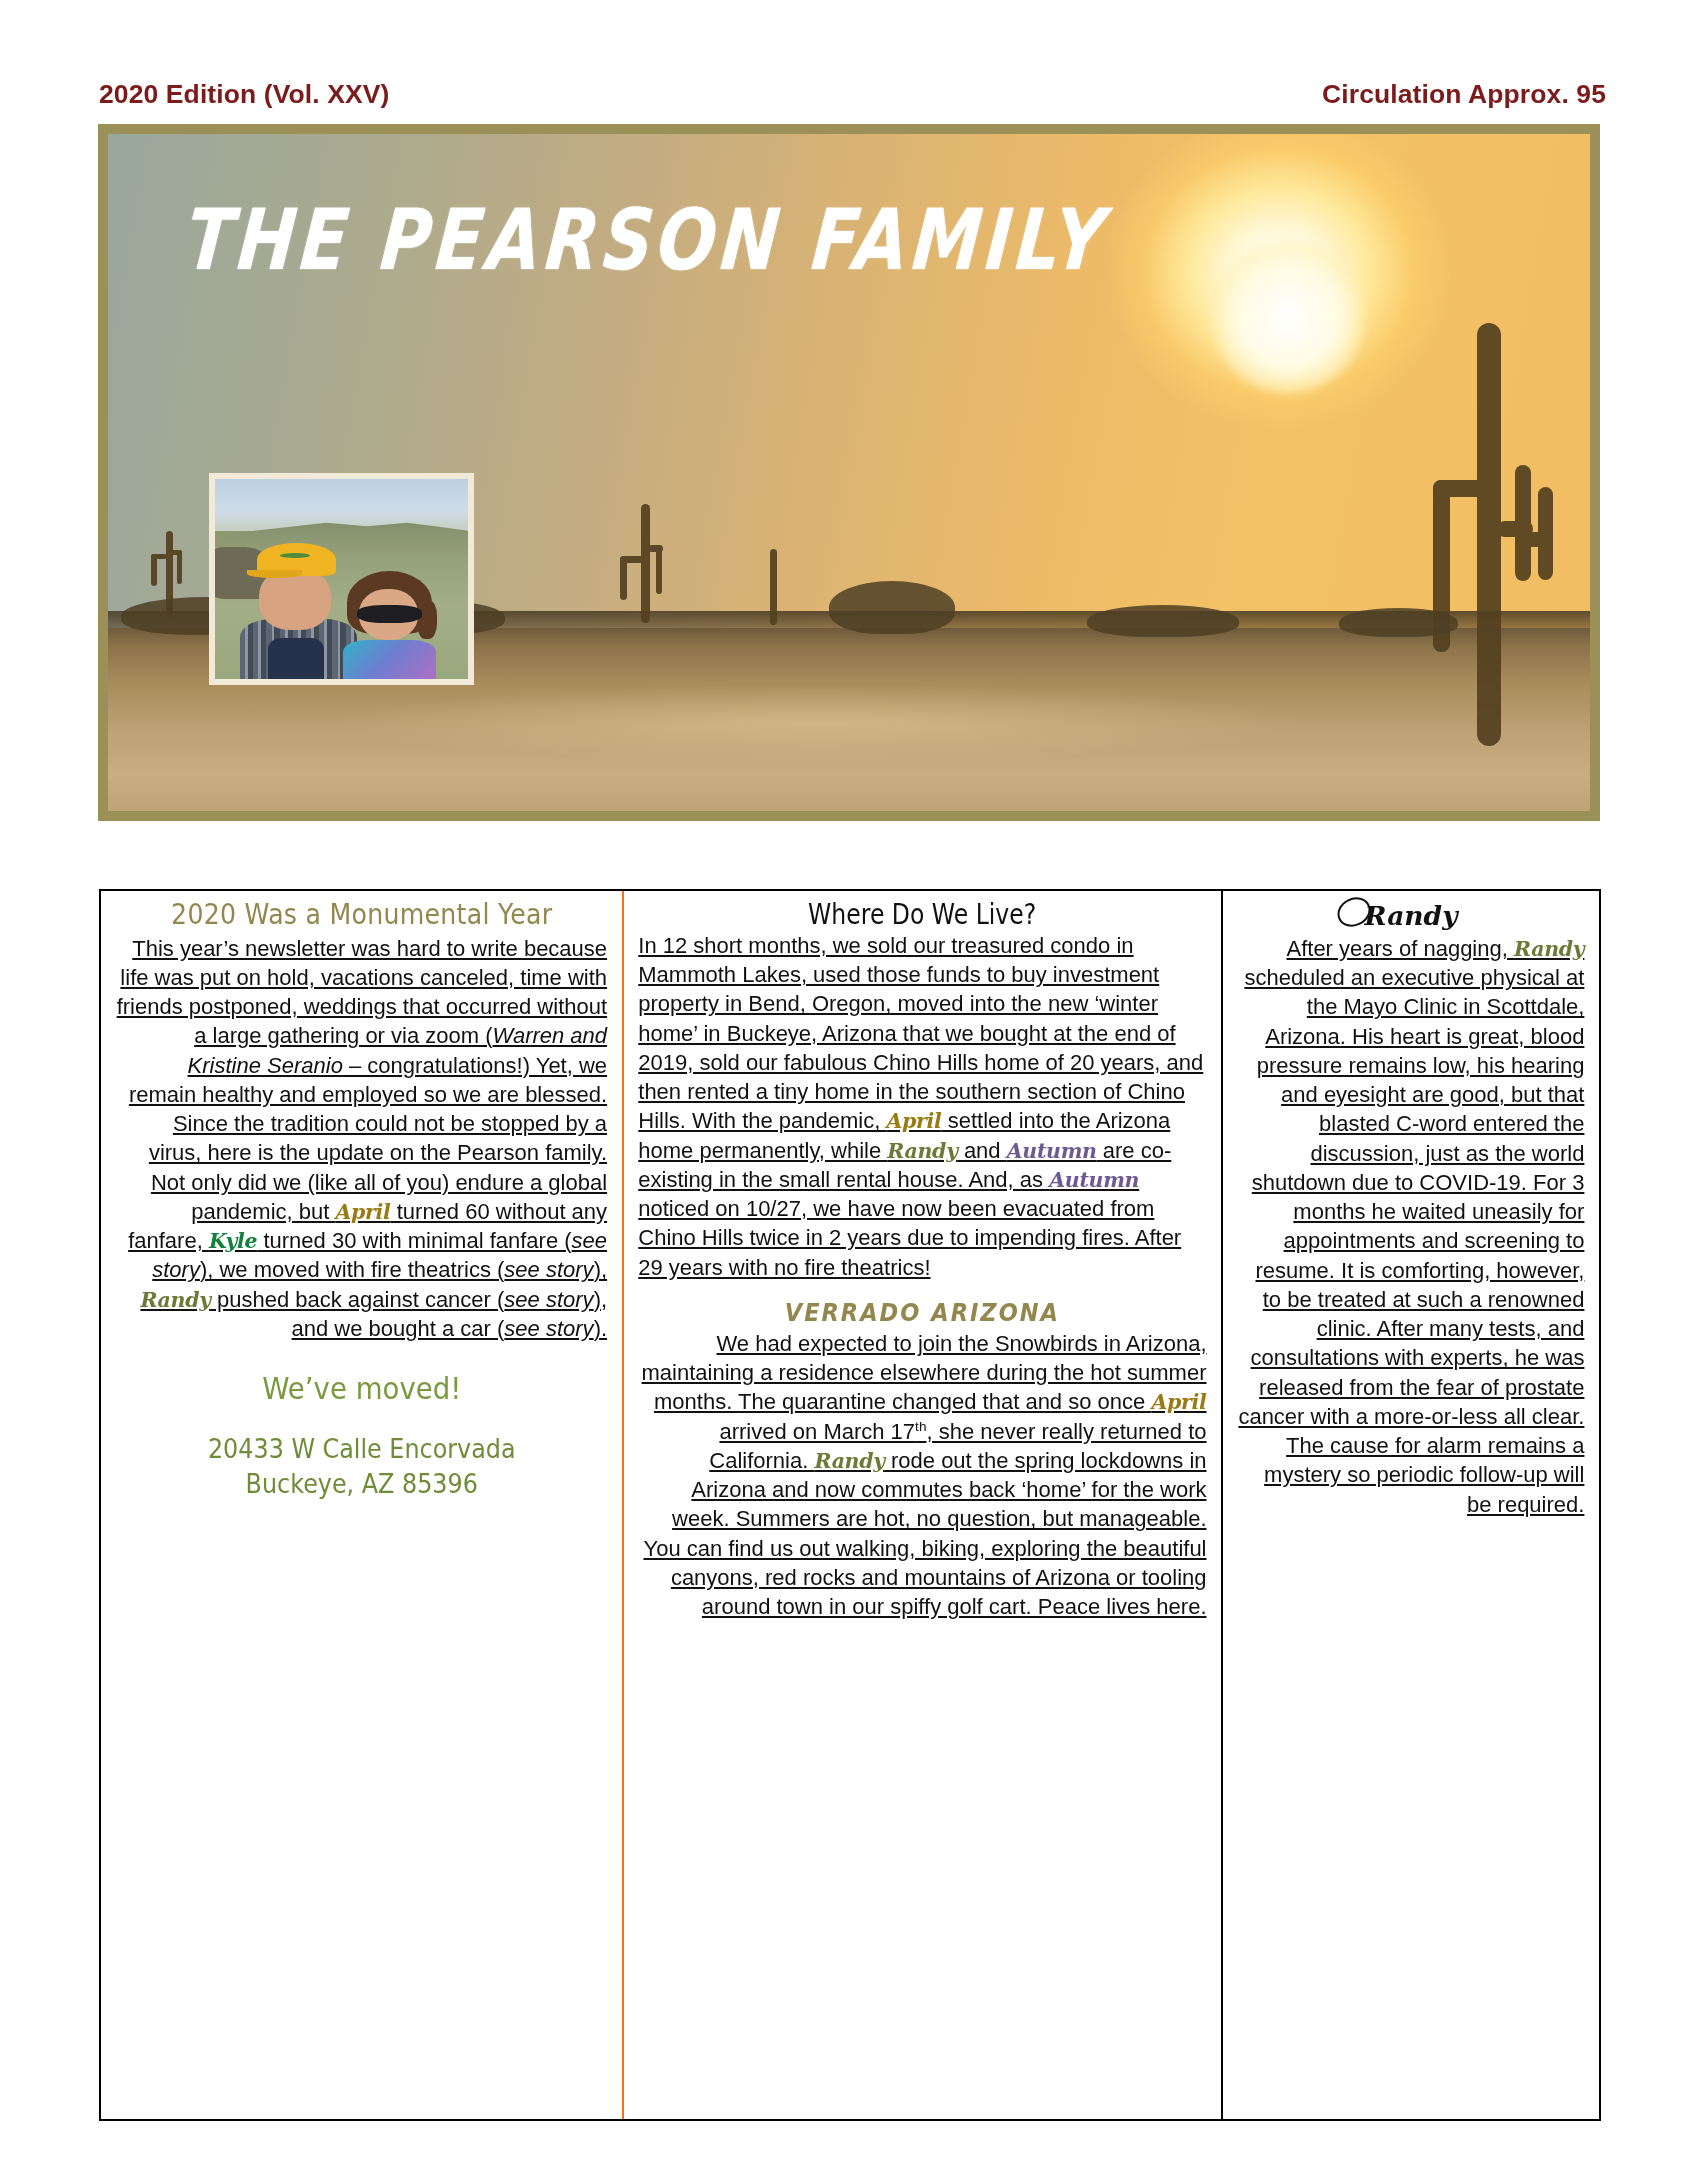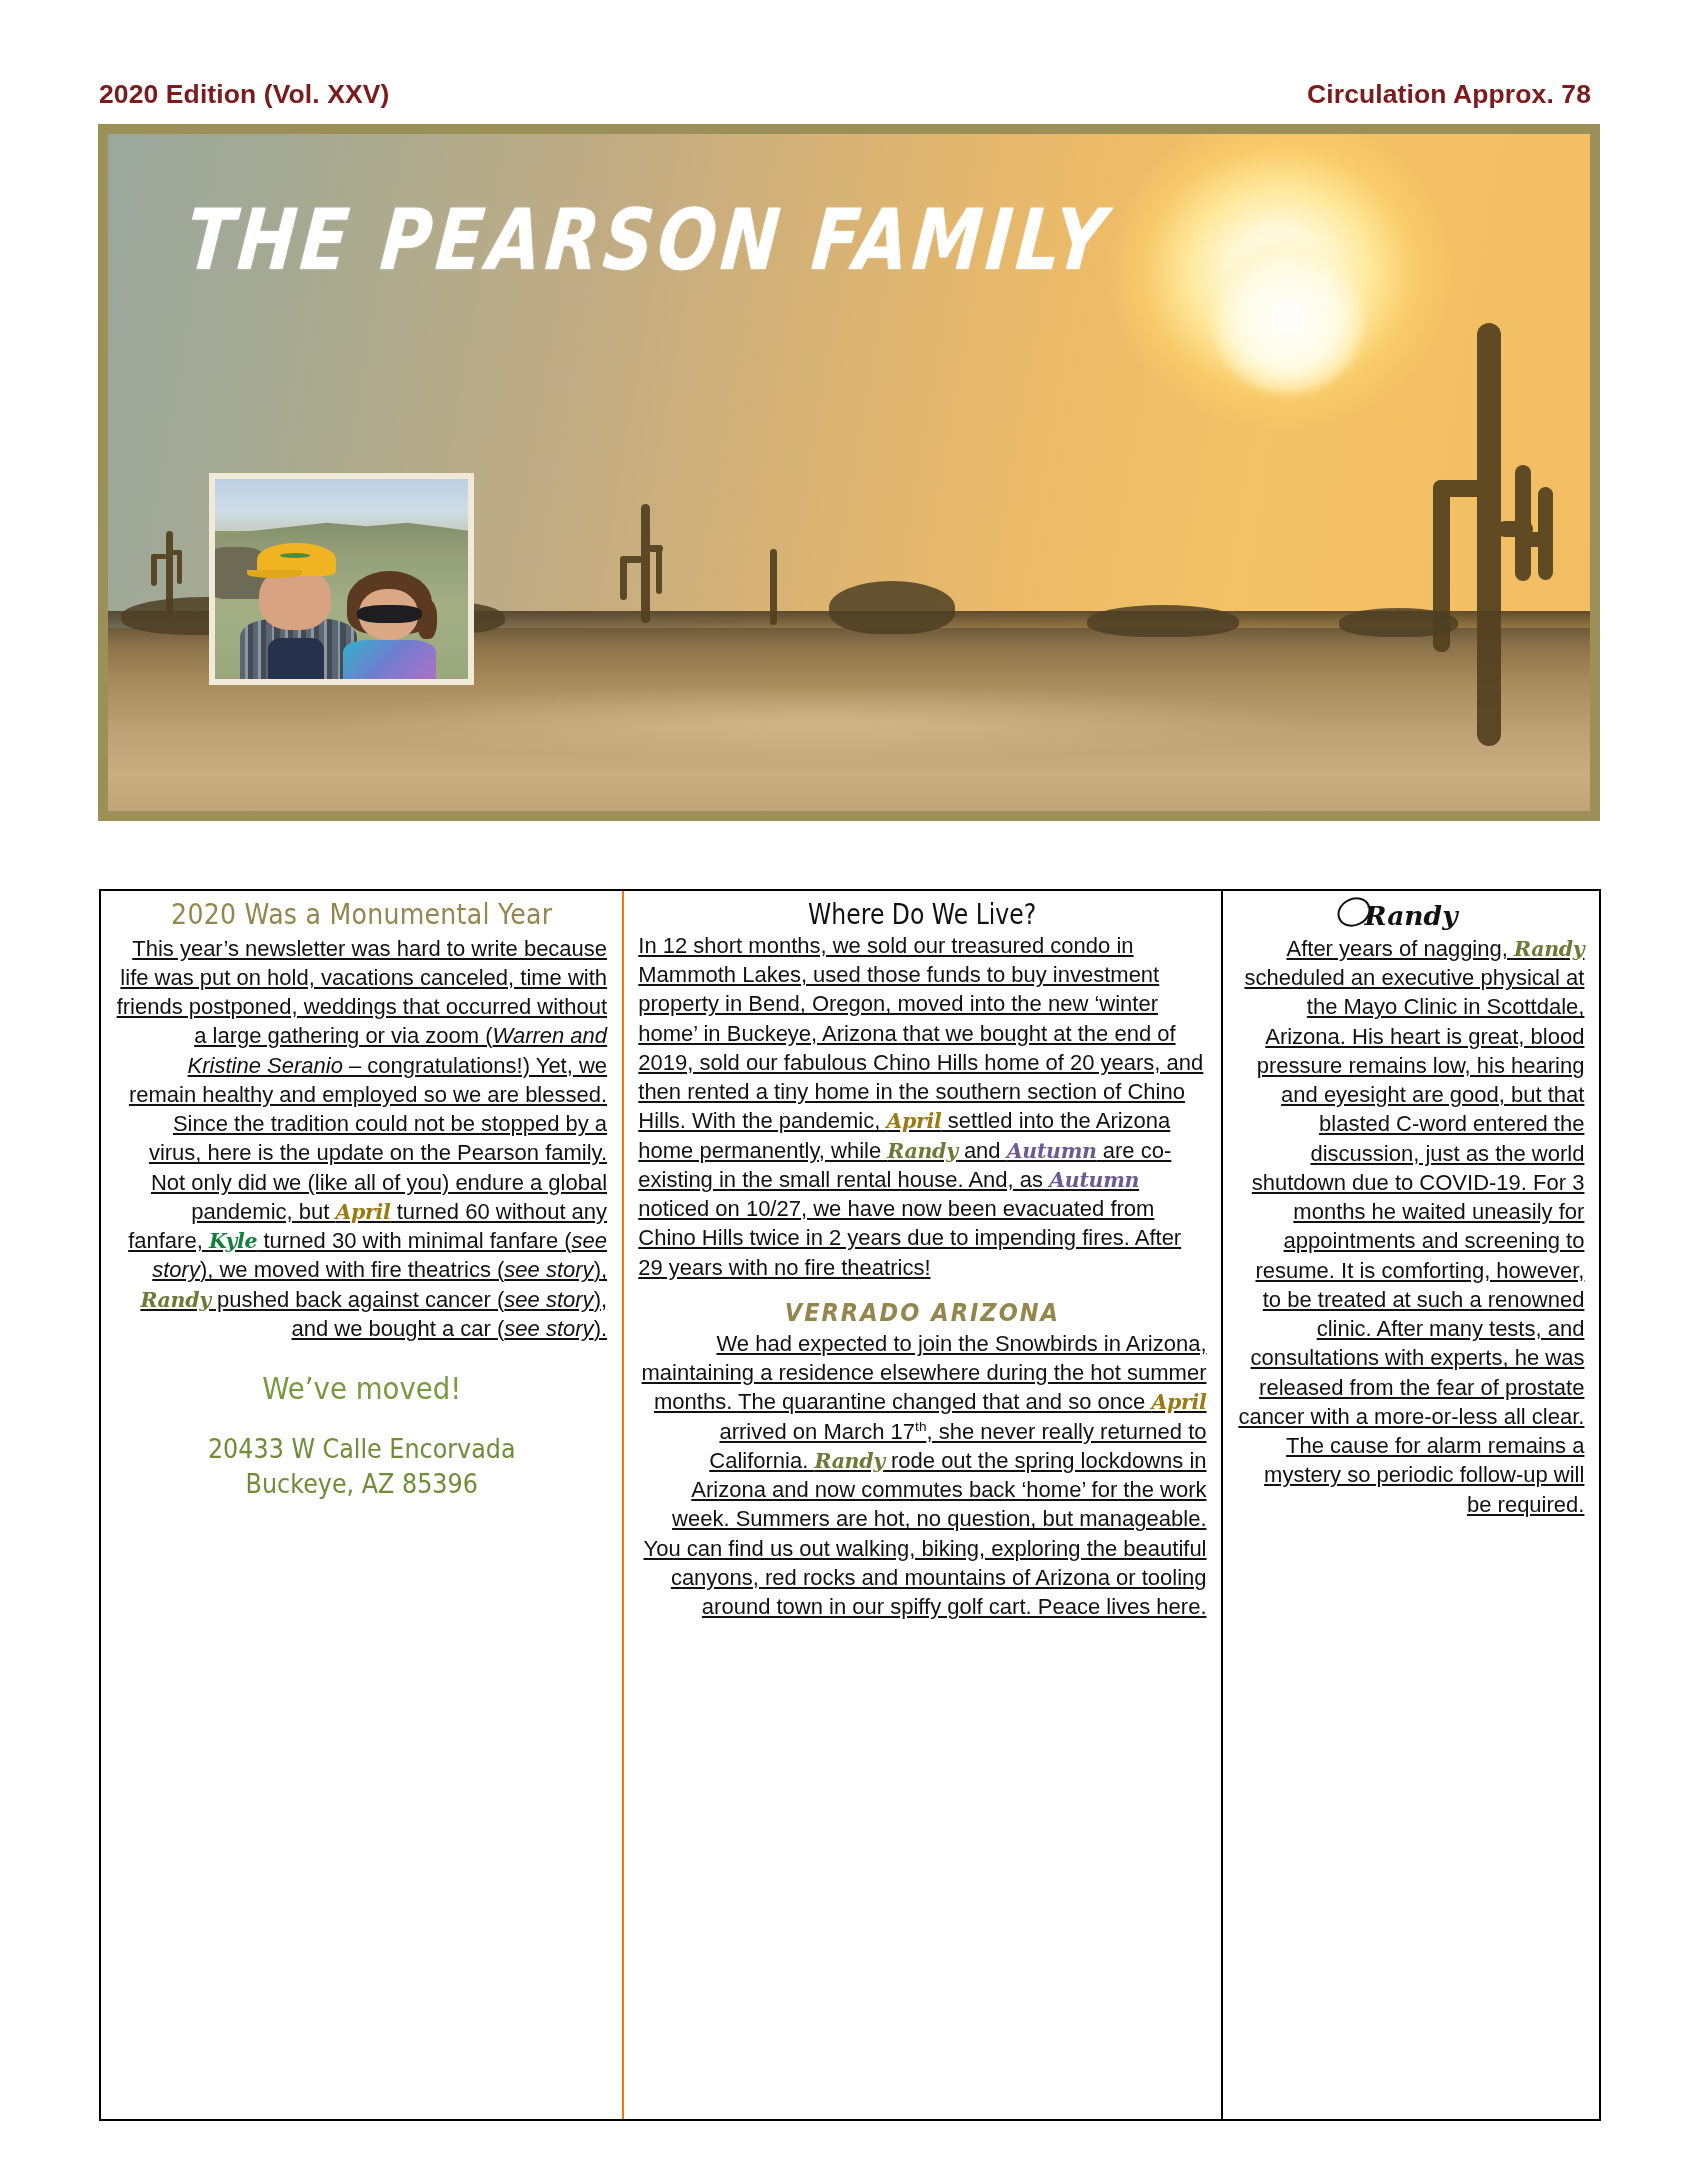--- a/index.html
+++ b/index.html
@@ -15,21 +15,21 @@
     height: 2183px;
     background: #fff;
     padding: 0;
   }
 
   
   .top-line {
     position: absolute;
     top: 74px;
     left: 99px;
-    right: 96px;
+    right: 81px;
     height: 40px;
     display: flex;
     justify-content: space-between;
     align-items: center;
   }
   .top-line .edition,
   .top-line .circulation {
     font-family: "Liberation Sans", sans-serif;
     font-weight: bold;
     font-size: 26.5px;
@@ -336,21 +336,21 @@
     line-height: 1.32;
   }
 </style>
 </head>
 <body>
 
 <div class="page">
 
   <div class="top-line">
     <span class="edition">2020 Edition (Vol. XXV)</span>
-    <span class="circulation">Circulation Approx. 78</span>
+    <span class="circulation">Circulation Approx. 95</span>
   </div>
 
   <div class="banner">
     <div class="banner-photo">
       <div class="sky"></div>
       <div class="sun-core"></div>
       <div class="horizon-brush"></div>
       <div class="ground"></div>
 
       <div class="cactus" style="left:58px; top:397px; width:6.6px; height:86px; border-radius:4px;">

